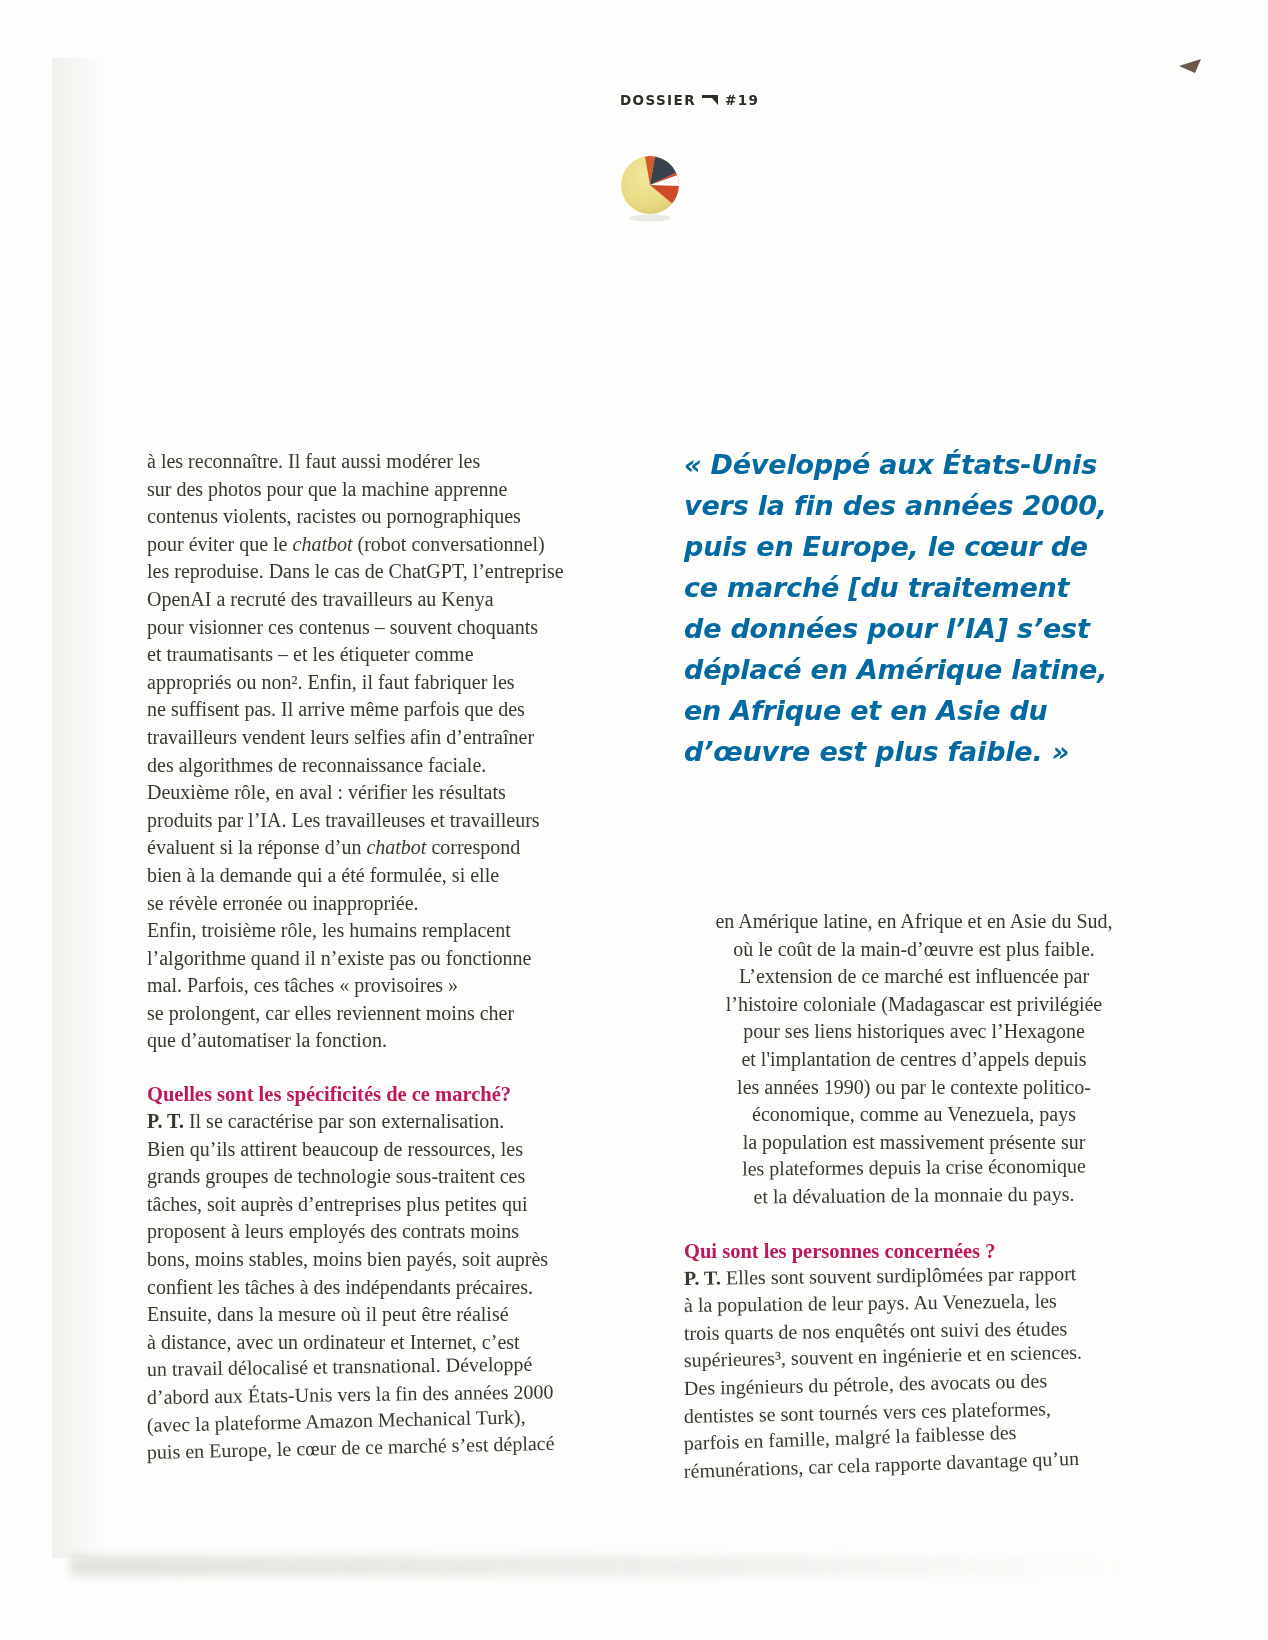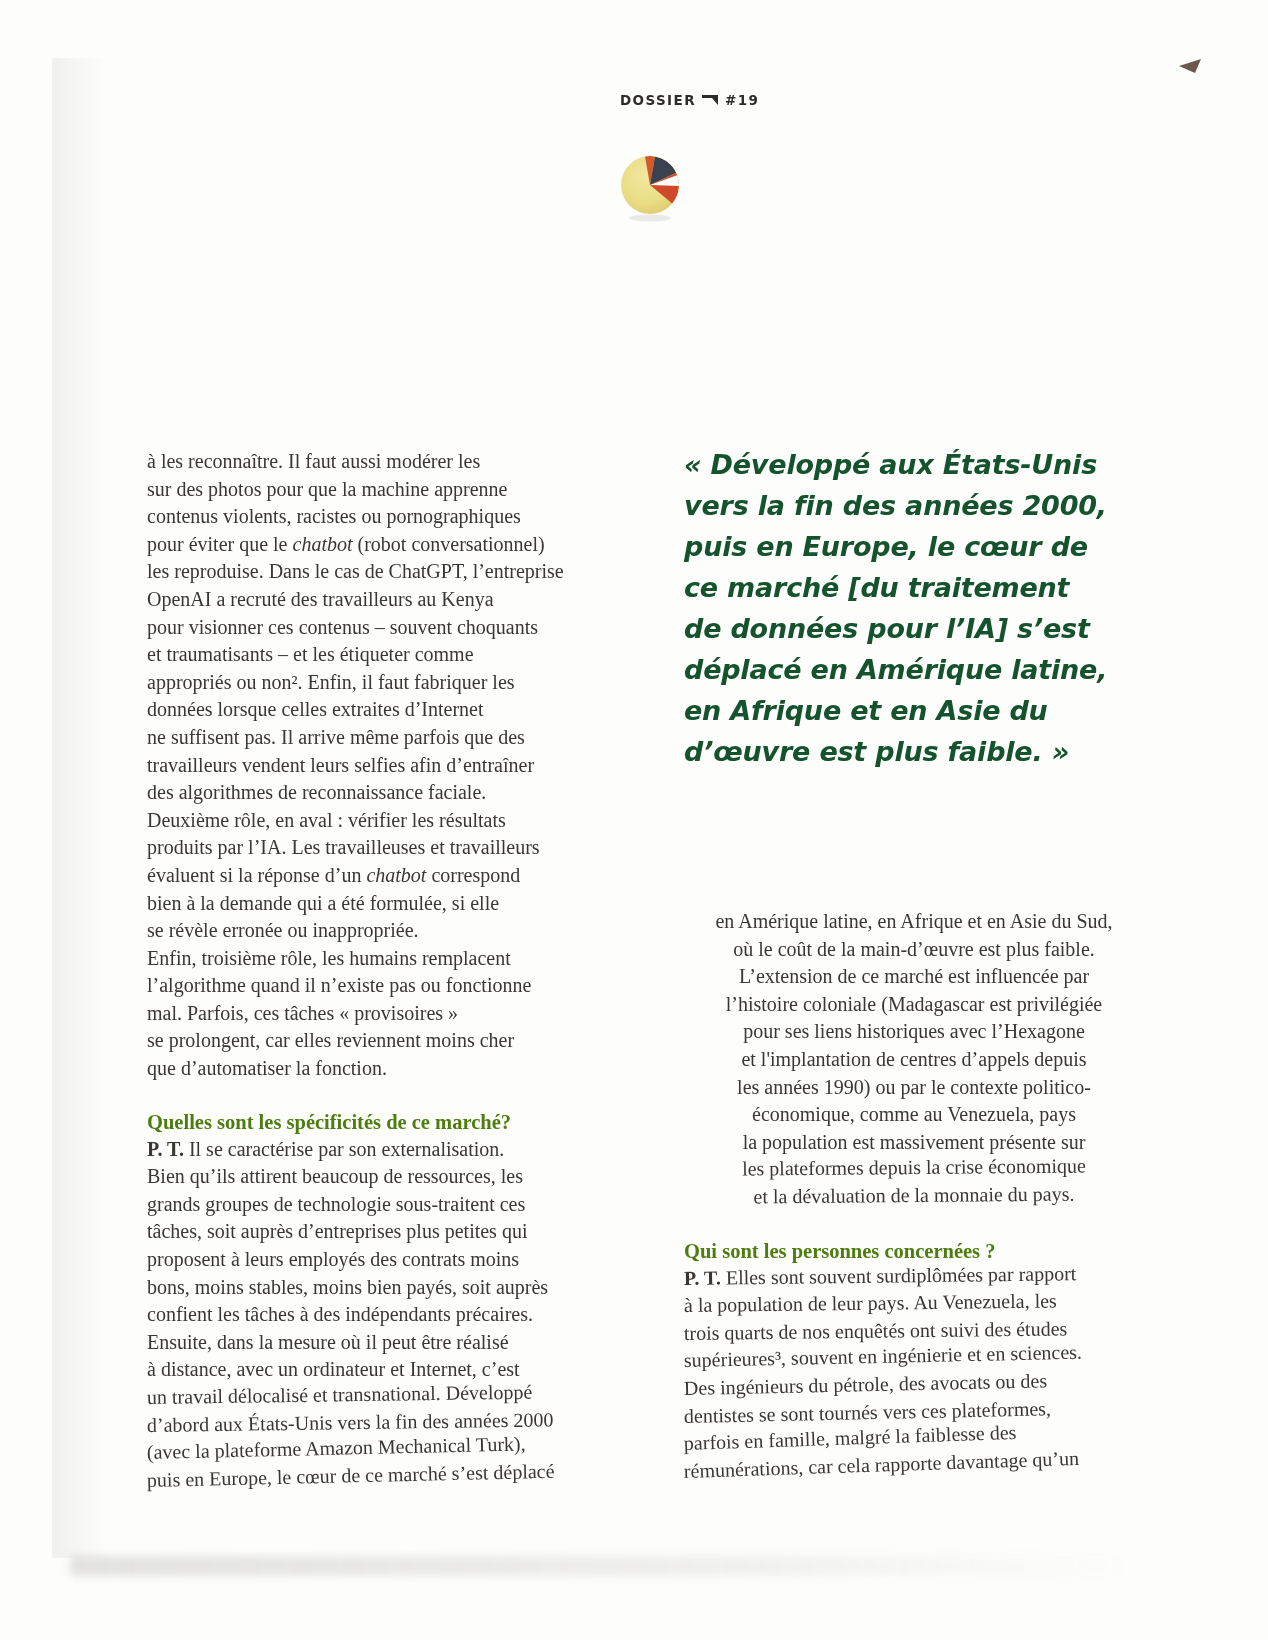--- a/index.html
+++ b/index.html
@@ -23,25 +23,25 @@
 
   .pie{position:absolute;left:617px;top:151px;}
 
   
   .col{position:absolute;}
   .col-left{left:147px;top:448px;width:478px;}
   .col-right{left:684px;top:444px;width:460px;}
 
   .para{font-size:20px;line-height:27.6px;color:#3a3733;}
   .line{white-space:nowrap;}
-  .q{margin:25px 0 0;font-size:20.5px;line-height:28px;font-weight:bold;color:#4d7c0f;white-space:nowrap;
+  .q{margin:25px 0 0;font-size:20.5px;line-height:28px;font-weight:bold;color:#be185d;white-space:nowrap;
      font-family:"Liberation Serif",serif;}
 
   .pullquote{margin:0;padding:0;font-family:"DejaVu Sans",sans-serif;font-style:italic;font-weight:bold;
-             font-size:27px;line-height:41px;color:#14532d;letter-spacing:-0.2px;}
+             font-size:27px;line-height:41px;color:#0369a1;letter-spacing:-0.2px;}
 
   .rpara1{margin-top:136px;text-align:center;}
 
   
   .answer-left .line{transform-origin:0 60%;}
   .answer-left .line:nth-child(n+10){transform:rotate(-0.8deg);}
   .answer-left .line:nth-child(n+12){transform:rotate(-1.3deg);}
   .answer-left .line:nth-child(14){transform:rotate(-1.7deg);}
   .rpara1 .line{transform-origin:0 60%;}
   .rpara1 .line:nth-child(n+10){transform:rotate(-0.5deg);}
@@ -97,21 +97,20 @@
       <div class="para">
           <div class="line">à les reconnaître. Il faut aussi modérer les</div>
           <div class="line">sur des photos pour que la machine apprenne</div>
           <div class="line">contenus violents, racistes ou pornographiques</div>
           <div class="line">pour éviter que le <i>chatbot</i> (robot conversationnel)</div>
           <div class="line">les reproduise. Dans le cas de ChatGPT, l’entreprise</div>
           <div class="line">OpenAI a recruté des travailleurs au Kenya</div>
           <div class="line">pour visionner ces contenus – souvent choquants</div>
           <div class="line">et traumatisants – et les étiqueter comme</div>
           <div class="line">appropriés ou non². Enfin, il faut fabriquer les</div>
-          <div class="line">données lorsque celles extraites d’Internet</div>
           <div class="line">ne suffisent pas. Il arrive même parfois que des</div>
           <div class="line">travailleurs vendent leurs selfies afin d’entraîner</div>
           <div class="line">des algorithmes de reconnaissance faciale.</div>
           <div class="line">Deuxième rôle, en aval : vérifier les résultats</div>
           <div class="line">produits par l’IA. Les travailleuses et travailleurs</div>
           <div class="line">évaluent si la réponse d’un <i>chatbot</i> correspond</div>
           <div class="line">bien à la demande qui a été formulée, si elle</div>
           <div class="line">se révèle erronée ou inappropriée.</div>
           <div class="line">Enfin, troisième rôle, les humains remplacent</div>
           <div class="line">l’algorithme quand il n’existe pas ou fonctionne</div>

